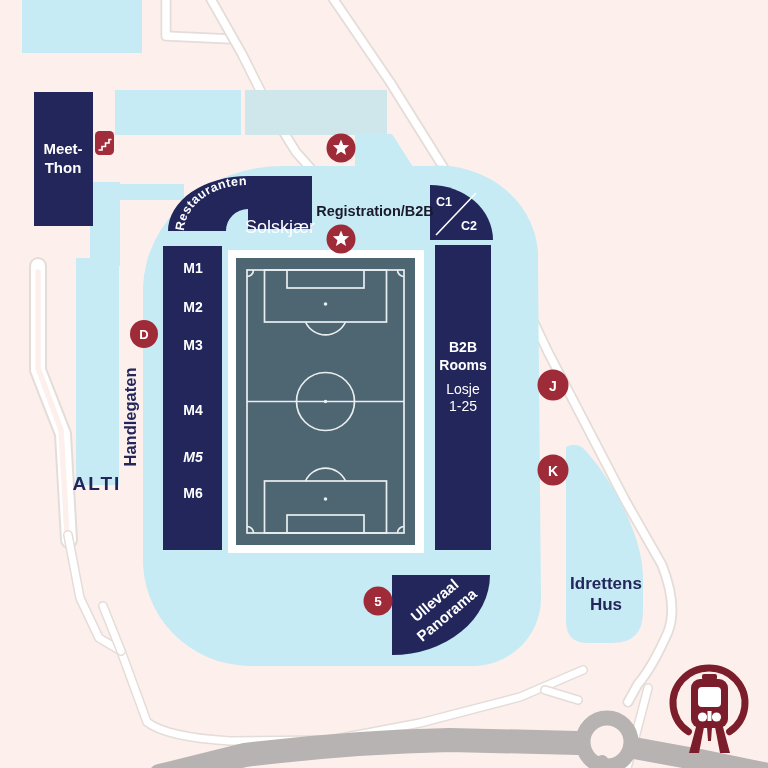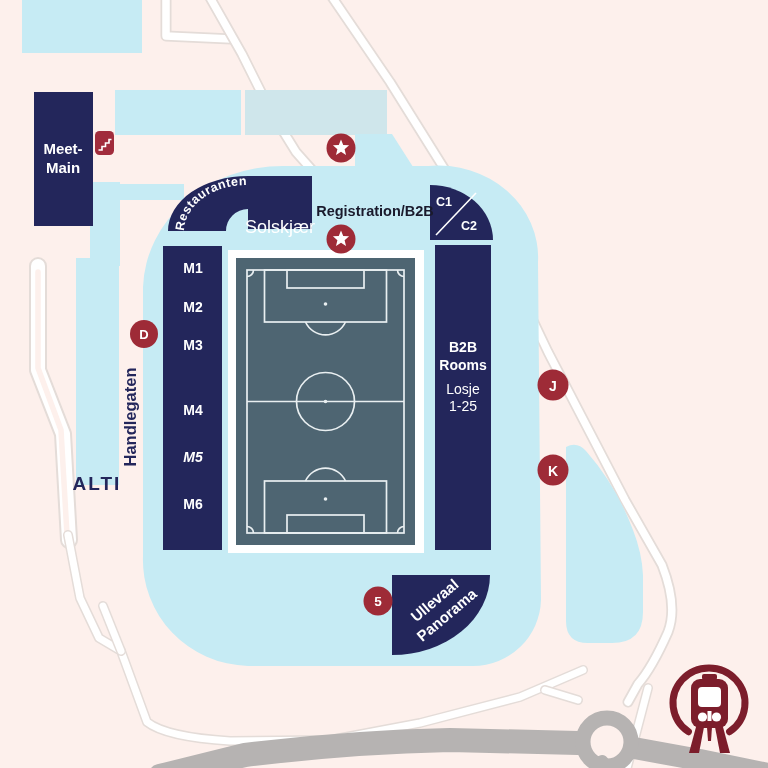--- a/index.html
+++ b/index.html
@@ -157,21 +157,21 @@
       <circle cx="702.5" cy="717" r="4.6" fill="#ffffff"></circle>
       <circle cx="716.5" cy="717" r="4.6" fill="#ffffff"></circle>
       <polygon class="f-train" points="696,727 704,727 699,753 689,753"></polygon>
       <polygon class="f-train" points="715,727 723,727 730,753 720,753"></polygon>
       <polygon class="f-train" points="707,727 712,727 711,741 708,741"></polygon>
     </g>
   </svg>
 
   <div class="lbl white w600" style="left:63px;top:159px;font-size:15px;">
     <span>Meet-</span>
-    <span>Main</span>
+    <span>Thon</span>
   </div>
 
 
   <div class="lbl dark w700" style="left:375px;top:211px;font-size:14.5px;">
     <span>Registration/B2B</span>
   </div>
 
   <div class="lbl white w500" style="left:280px;top:203px;font-size:18px;margin-top:24px;">
     <span>Solskjær</span>
   </div>
@@ -191,21 +191,21 @@
     </div>
   <div class="lbl white w600" style="left:193px;top:346px;font-size:14px;">
       <span>M3</span>
     </div>
   <div class="lbl white w600" style="left:193px;top:396px;font-size:14px;margin-top:15px;">
       <span>M4</span>
     </div>
   <div class="lbl white w600" style="left:193px;top:458px;font-size:14px;font-style:italic;">
       <span>M5</span>
     </div>
-  <div class="lbl white w600" style="left:193px;top:505px;font-size:14px;">
+  <div class="lbl white w600" style="left:193px;top:494px;font-size:14px;">
       <span>M6</span>
     </div>
 
   <div class="lbl white w700" style="left:463px;top:348px;font-size:14px;">
       <span>B2B</span>
     </div>
   <div class="lbl white w700" style="left:463px;top:366px;font-size:14px;">
       <span>Rooms</span>
     </div>
   <div class="lbl white w500" style="left:463px;top:390px;font-size:14px;">
@@ -216,20 +216,24 @@
     </div>
 
   <div class="lbl navytxt w800" style="left:97px;top:448px;font-size:19px;letter-spacing:2px;margin-top:36px;">
     <span>ALTI</span>
   </div>
 
   <div class="lbl navytxt w700 rot-90" style="left:130px;top:417px;font-size:16.5px;">
     <span>Handlegaten</span>
   </div>
 
+  <div class="lbl navytxt w700" style="left:606px;top:594px;font-size:17px;">
+    <span>Idrettens</span>
+    <span>Hus</span>
+  </div>
 
   <div class="lbl white w600 rot-pan" style="left:441px;top:608px;font-size:15px;">
     <span>Ullevaal</span>
     <span>Panorama</span>
   </div>
 
   <div class="marker" style="left:144px;top:334px;width:28px;height:28px;font-size:13px;">
       <span>D</span>
     </div>
   <div class="marker" style="left:553px;top:385px;width:31px;height:31px;font-size:14px;">

